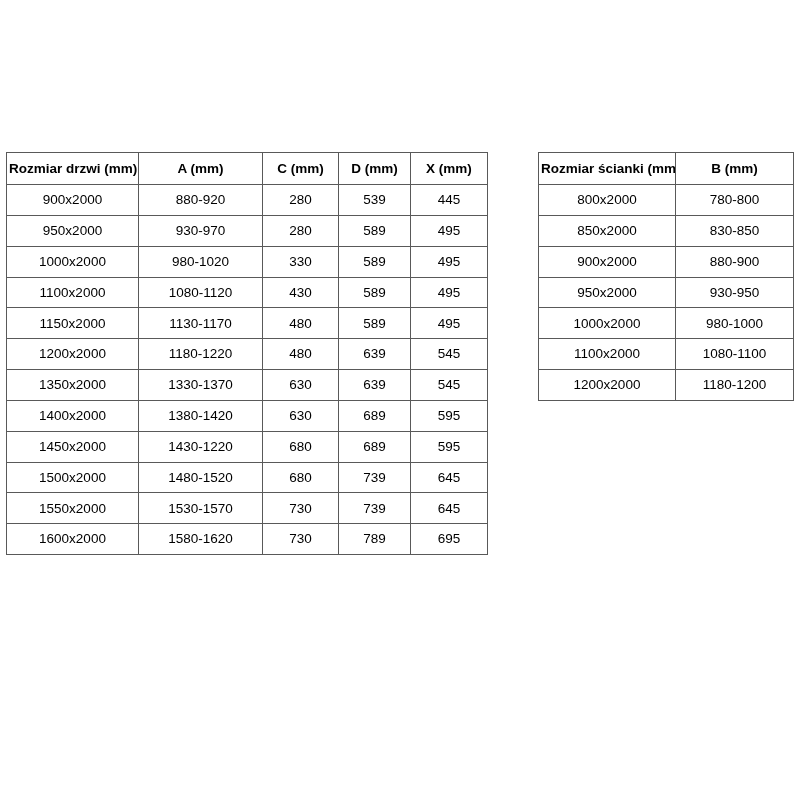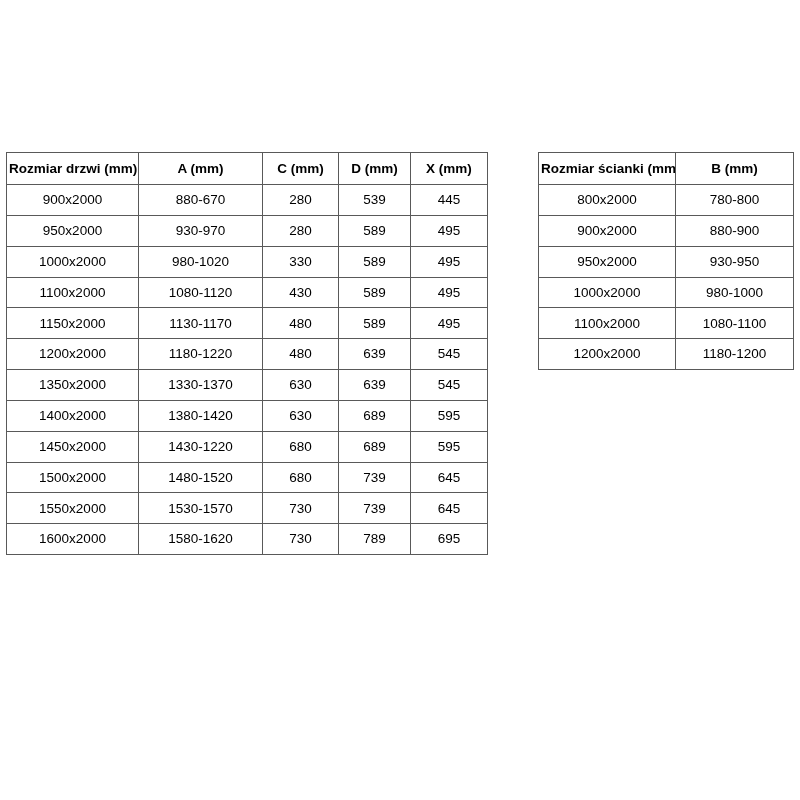--- a/index.html
+++ b/index.html
@@ -72,21 +72,21 @@
         <th>Rozmiar drzwi (mm)</th>
         <th>A (mm)</th>
         <th>C (mm)</th>
         <th>D (mm)</th>
         <th>X (mm)</th>
       </tr>
     </thead>
     <tbody>
       <tr>
         <td>900x2000</td>
-        <td>880-670</td>
+        <td>880-920</td>
         <td>280</td>
         <td>539</td>
         <td>445</td>
       </tr>
       <tr>
         <td>950x2000</td>
         <td>930-970</td>
         <td>280</td>
         <td>589</td>
         <td>495</td>
@@ -174,20 +174,24 @@
         <th>Rozmiar ścianki (mm)</th>
         <th>B (mm)</th>
       </tr>
     </thead>
     <tbody>
       <tr>
         <td>800x2000</td>
         <td>780-800</td>
       </tr>
       <tr>
+        <td>850x2000</td>
+        <td>830-850</td>
+      </tr>
+      <tr>
         <td>900x2000</td>
         <td>880-900</td>
       </tr>
       <tr>
         <td>950x2000</td>
         <td>930-950</td>
       </tr>
       <tr>
         <td>1000x2000</td>
         <td>980-1000</td>

